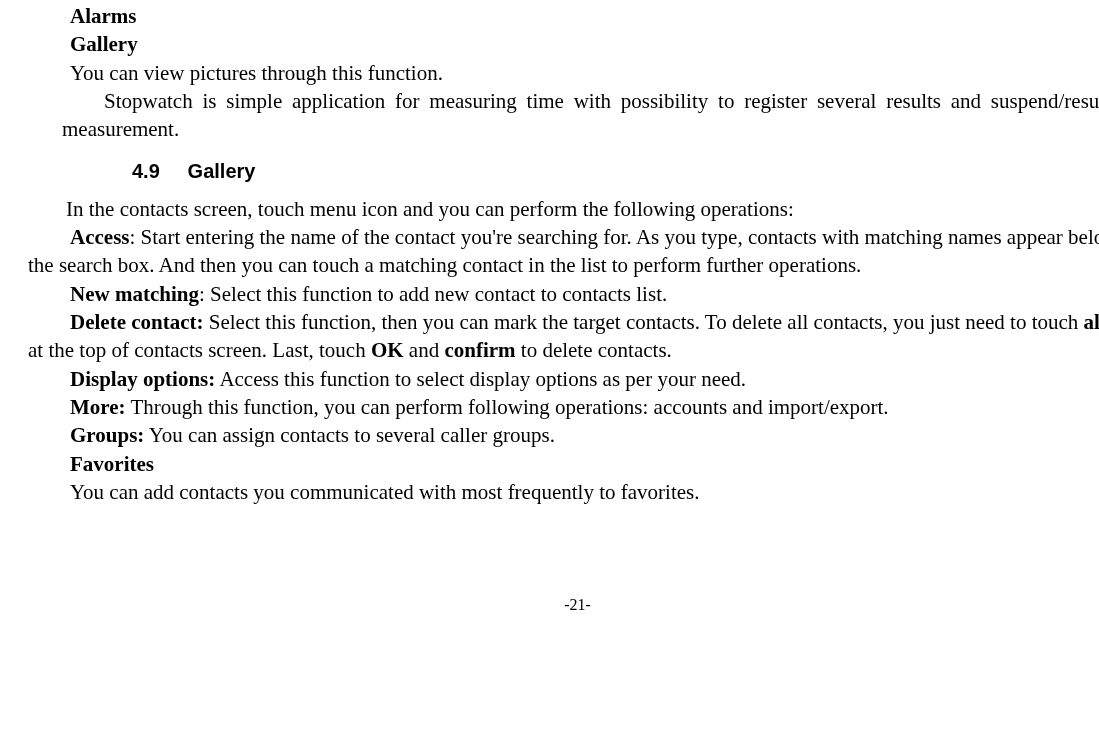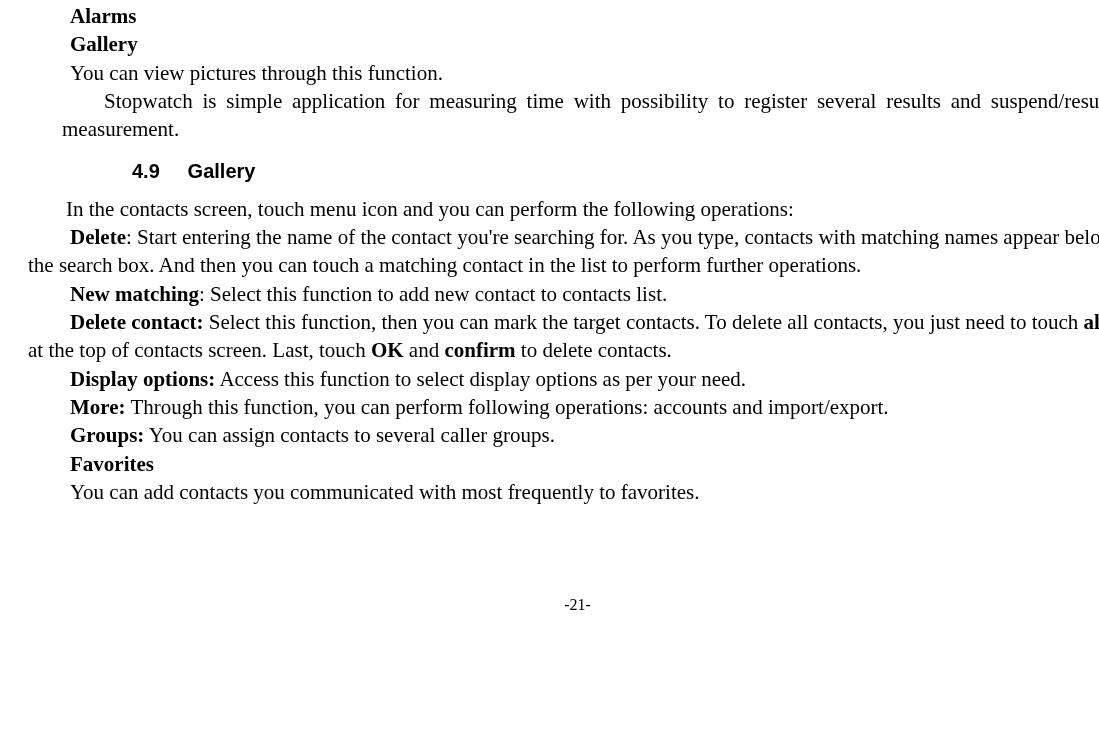--- a/index.html
+++ b/index.html
@@ -73,21 +73,21 @@
   <p class="para indent1">You can view pictures through this function.</p>
 
   <p class="para indent1 justify">Stopwatch is simple application for measuring time with possibility to register several results and suspend/resume measurement.</p>
 
   <p class="section-heading">
     <span>4.9</span>&nbsp;&nbsp;&nbsp;&nbsp;&nbsp;<span>Gallery</span>
   </p>
 
   <p class="para indent2">In the contacts screen, touch menu icon and you can perform the following operations:</p>
 
-  <p class="para indent1"><span class="b">Delete</span><span>: Start entering the name of the contact you're searching for. As you type, contacts with matching names appear below the search box. And then you can touch a matching contact in the list to perform further operations.</span></p>
+  <p class="para indent1"><span class="b">Access</span><span>: Start entering the name of the contact you're searching for. As you type, contacts with matching names appear below the search box. And then you can touch a matching contact in the list to perform further operations.</span></p>
 
   <p class="para indent1"><span class="b">New matching</span><span>: Select this function to add new contact to contacts list.</span></p>
 
   <p class="para indent1"><span class="b">Delete contact:</span><span> Select this function, then you can mark the target contacts. To delete all contacts, you just need to touch </span><span class="b">all</span><span> at the top of contacts screen. Last, touch </span><span class="b">OK</span><span> and </span><span class="b">confirm</span><span> to delete contacts.</span></p>
 
   <p class="para indent1"><span class="b">Display options:</span><span> Access this function to select display options as per your need.</span></p>
 
   <p class="para indent1"><span class="b">More:</span><span> Through this function, you can perform following operations: accounts and import/export.</span></p>
 
   <p class="para indent1"><span class="b">Groups:</span><span> You can assign contacts to several caller groups.</span></p>

